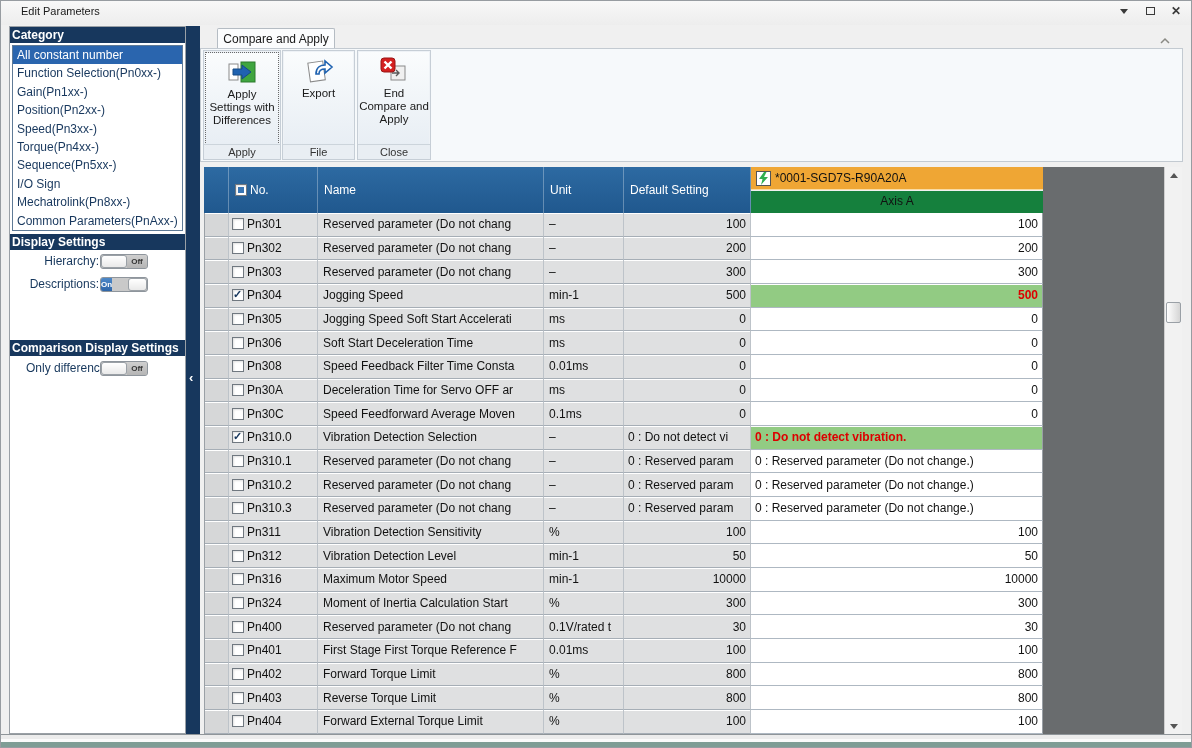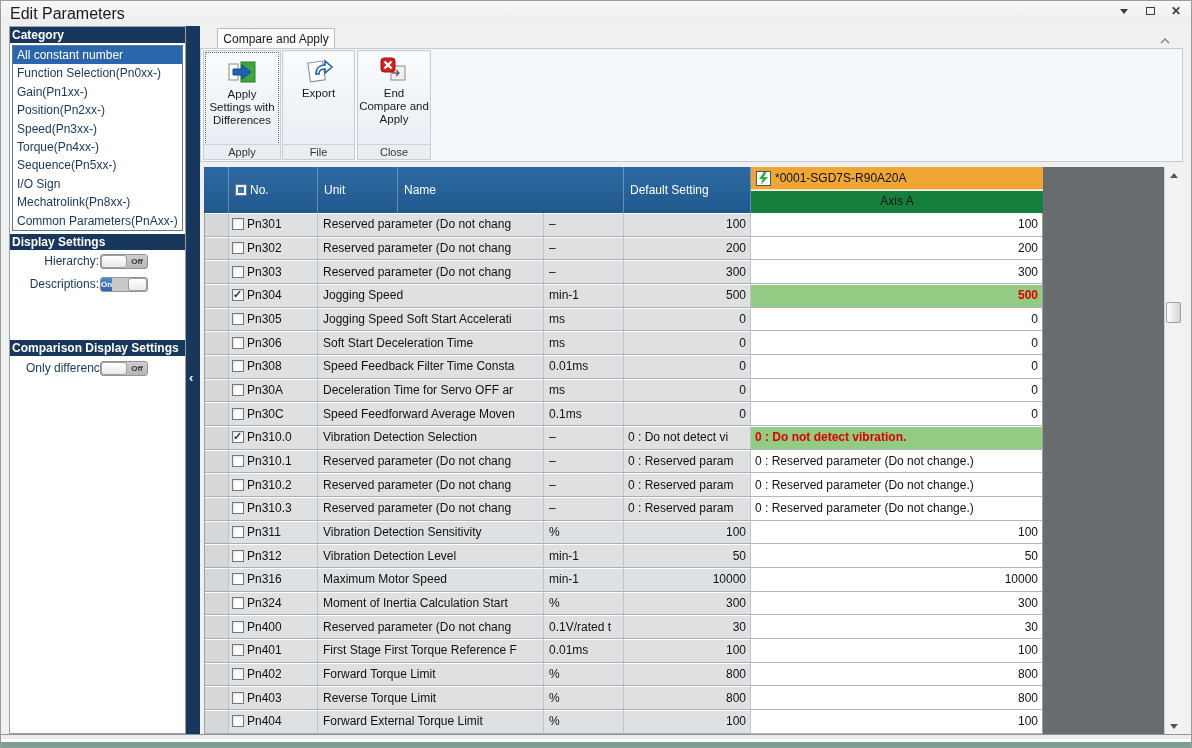--- a/index.html
+++ b/index.html
@@ -1,21 +1,21 @@
 <!DOCTYPE html>
 <html><head>
 <meta charset="utf-8">
 <style>
   * { margin:0; padding:0; box-sizing:border-box; }
   html,body { width:1192px; height:748px; font-family:"Liberation Sans", sans-serif; }
   .win { position:relative; width:1192px; height:748px; background:#f0f0f0; border:1px solid #979ca1; overflow:hidden; }
 
   
   .titlebar { position:absolute; left:0; top:0; width:100%; height:24px; background:linear-gradient(#f8f8f8,#ededed); }
-  .title { position:absolute; left:9px; top:4px; font-size:16px; color:#1a1a1a; }
+  .title { position:absolute; left:20px; top:4px; font-size:11px; color:#1a1a1a; }
   .winbtns { position:absolute; right:8px; top:4px; display:flex; gap:12px; align-items:center; }
   .wb { width:14px; height:12px; display:flex; align-items:center; justify-content:center; color:#3a3a3a; font-size:10px; cursor:default; }
   .wb .tri { width:0; height:0; border-left:4px solid transparent; border-right:4px solid transparent; border-top:5px solid #3a3a3a; }
   .wb .box { width:9px; height:8px; border:1.5px solid #3a3a3a; }
   .wb.close { font-size:12px; font-weight:bold; }
 
   
   .sidebar { position:absolute; left:8px; top:25px; width:177px; height:708px; background:#ffffff; border:1px solid #9aa0a6; }
   .panel-hdr { position:absolute; left:0; width:175px; height:16px; background:#17375d; color:#ffffff; font-size:12px; font-weight:bold; padding:1px 0 0 2px; }
   .hdr-cat { top:0; }
@@ -212,22 +212,22 @@
       </div>
     </div>
   </div>
 
   <div class="thead">
     <div class="hc hc-rh"></div>
     <div class="hc hc-no">
       <span class="cb ind"></span>
       <span>No.</span>
     </div>
+    <div class="hc hc-name">Name</div>
     <div class="hc hc-unit">Unit</div>
-    <div class="hc hc-name">Name</div>
     <div class="hc hc-def">Default Setting</div>
     <div class="hc-axis">
       <div class="servo-hdr">
         <span class="flashbox">
           <svg width="11" height="13" viewBox="0 0 11 13">
               <path d="M6 0 L1 7 L4.5 7 L3 13 L10 5 L6 5 L8.5 0 Z" fill="#2fae4f"></path>
             </svg>
         </span>
         <span>*0001-SGD7S-R90A20A</span>
       </div>

